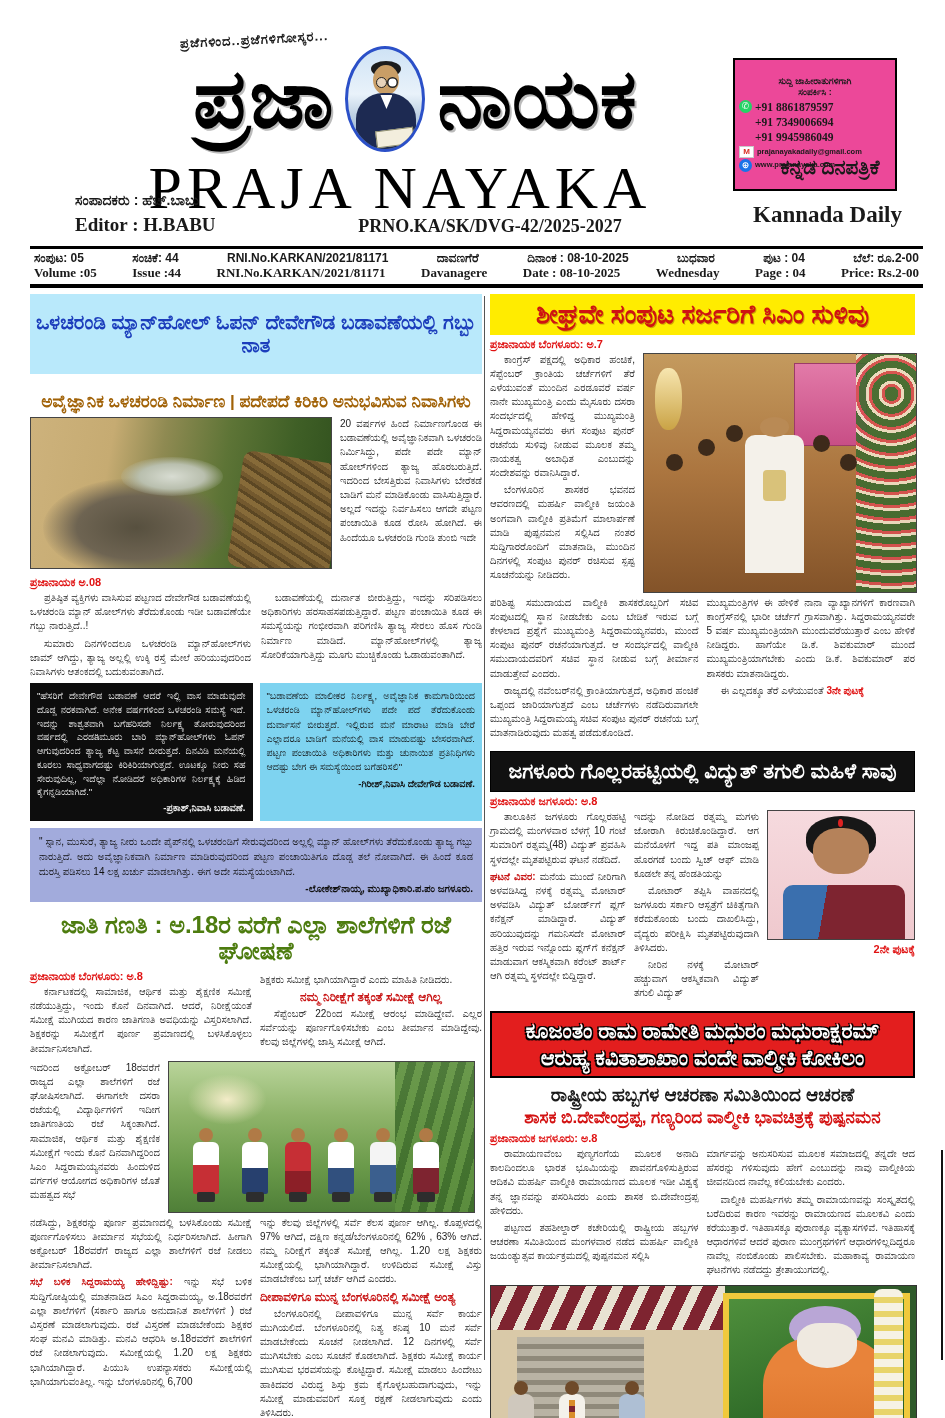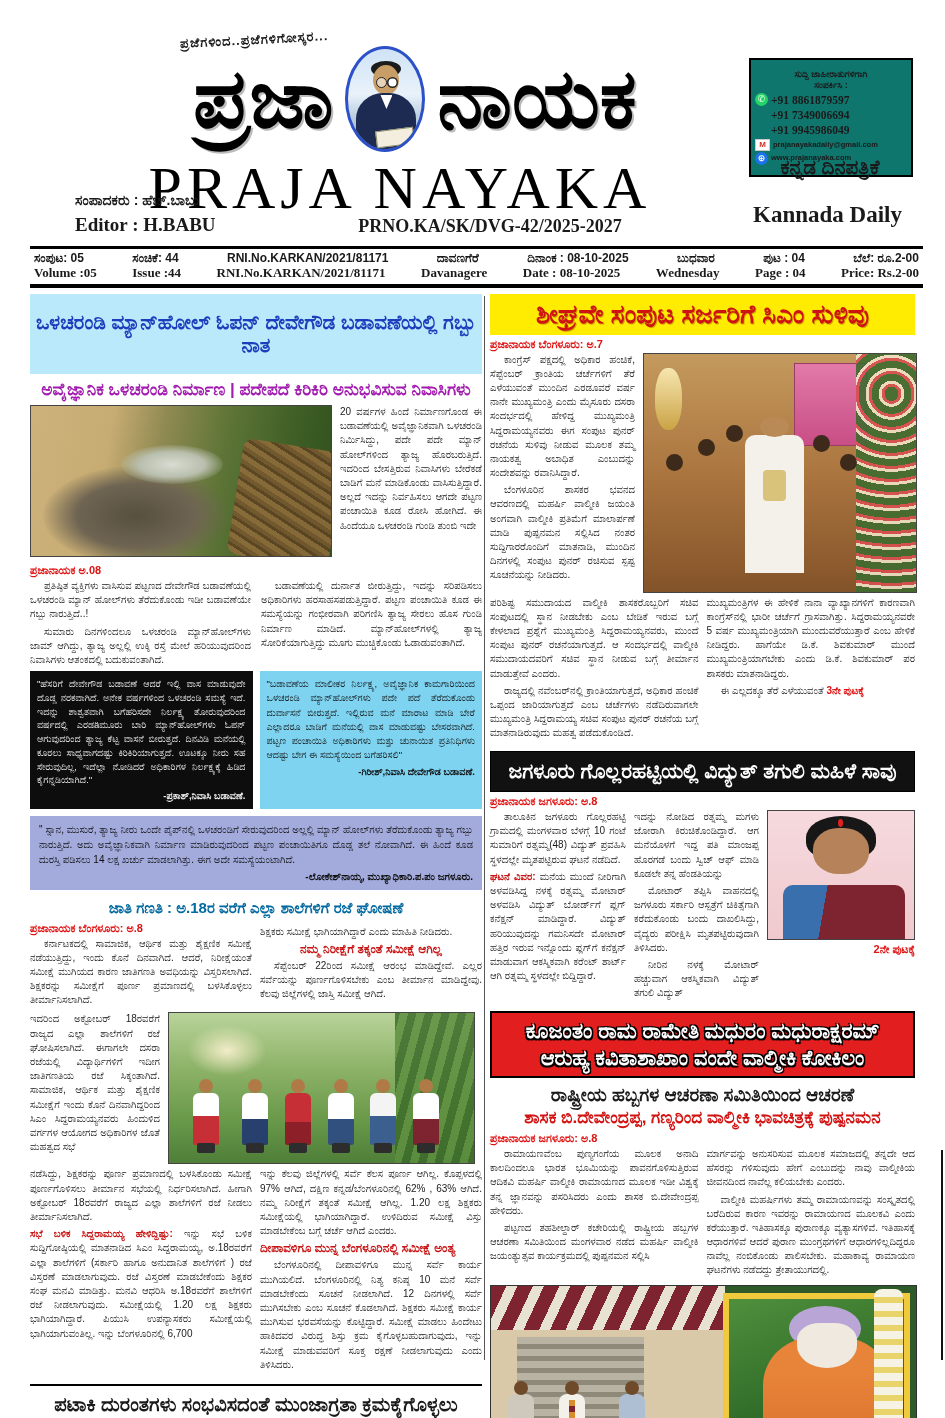--- a/index.html
+++ b/index.html
@@ -17,21 +17,21 @@
   .amb-hair{position:absolute;left:23px;top:12px;width:30px;height:16px;border-radius:50%;background:#1c1c1c;}
   .amb-head{position:absolute;left:25px;top:16px;width:26px;height:30px;border-radius:50%;background:#c99e66;}
   .amb-glasses{position:absolute;left:28px;top:28px;width:9px;height:9px;border:1.5px solid #222;border-radius:50%;box-shadow:11px 0 0 -1.5px #fff,11px 0 0 0 #222;background:rgba(255,255,255,.55);}
   .amb-body{position:absolute;left:8px;top:44px;width:60px;height:58px;border-radius:45% 45% 0 0;background:#1d2a52;}
   .amb-collar{position:absolute;left:32px;top:46px;width:12px;height:14px;background:#fff;clip-path:polygon(0 0,100% 0,50% 100%);}
   .amb-book{position:absolute;left:28px;top:80px;width:36px;height:15px;background:#f3eedd;border:1px solid #8a8a6a;transform:rotate(-7deg);}
   .title-en{position:absolute;left:20px;top:148px;width:700px;text-align:center;font-size:60px;font-weight:normal;letter-spacing:5px;color:#000;}
   .ed-kn{position:absolute;left:45px;top:186px;font-size:14px;font-weight:bold;}
   .ed-en{position:absolute;left:45px;top:208px;font-size:19px;font-weight:bold;}
   .prno{position:absolute;left:250px;top:210px;width:420px;text-align:center;font-size:18px;font-weight:bold;}
-  .contact{position:absolute;right:2px;top:52px;width:152px;border:2px solid #000;background:#0f766e;padding:9px 4px;font-size:9px;font-weight:bold;text-align:center;line-height:1.25;}
+  .contact{position:absolute;right:18px;top:52px;width:152px;border:2px solid #000;background:#ec4899;padding:16px 4px;font-size:9px;font-weight:bold;text-align:center;line-height:1.25;}
   .c-row{display:flex;align-items:center;justify-content:flex-start;gap:3px;margin:1px 0;text-align:left;}
   .phone{font-family:"Liberation Serif","DejaVu Serif",serif;font-size:11.5px;font-weight:bold;}
   .tiny{font-size:7.5px;font-weight:bold;}
   .wa{display:inline-block;width:13px;height:13px;border-radius:50%;background:#25d366;color:#fff;font-size:9px;line-height:13px;text-align:center;flex:0 0 auto;}
   .gm{display:inline-block;width:13px;height:10px;background:#fff;border:1px solid #c9c9c9;color:#d93025;font-size:8px;line-height:10px;text-align:center;font-weight:bold;flex:0 0 auto;}
   .gl{display:inline-block;width:13px;height:13px;border-radius:50%;background:#1a73e8;color:#fff;font-size:9px;line-height:13px;text-align:center;flex:0 0 auto;}
   .daily-kn{position:absolute;right:0;top:150px;width:170px;text-align:center;font-size:20px;font-weight:bold;}
   .daily-en{position:absolute;right:0;top:196px;width:175px;text-align:center;font-size:23px;font-weight:bold;}
 
   
@@ -49,35 +49,35 @@
   .p{font-size:10px;line-height:1.42;text-align:justify;margin:0 0 3px;text-indent:14px;}
   .p.noind{text-indent:0;}
   .dateline{color:#e01212;font-weight:bold;font-size:11px;margin:3px 0 2px;}
   .cont{color:#e01212;font-weight:bold;white-space:nowrap;}
   .rlead{color:#c81414;font-weight:bold;}
   .row{display:flex;gap:8px;}
   .sub{flex:1;min-width:0;}
 
   
   .h1cyan{background:#b9e9fb;color:#1c3ebc;font-weight:bold;font-size:20px;text-align:center;padding:17px 2px;line-height:1.15;}
-  .h1sub{color:#a21caf;font-weight:bold;font-size:17px;text-align:center;padding:6px 0 5px;}
+  .h1sub{color:#a16207;font-weight:bold;font-size:17px;text-align:center;padding:18px 0 5px;}
   .ph1{float:left;width:300px;height:150px;border:1px solid #444;margin:0 8px 4px 0;position:relative;overflow:hidden;
        background:linear-gradient(100deg,#cdb27c 0%,#c6ab72 26%,#8f8a52 42%,#5d7436 62%,#3f5f26 82%,#2f4f1d 100%);}
   .d-puddle{position:absolute;left:4%;bottom:-6%;width:62%;height:66%;border-radius:50%;background:radial-gradient(ellipse at center,#57503f 0%,#6e6452 45%,rgba(110,100,82,0) 72%);}
   .d-foam{position:absolute;left:30%;top:26%;width:34%;height:26%;border-radius:50%;background:radial-gradient(ellipse at center,#d8dcd2 0%,#b9bfae 45%,rgba(185,191,174,0) 75%);}
   .d-debris{position:absolute;right:-2%;bottom:-4%;width:34%;height:78%;border-radius:10px;transform:rotate(9deg);opacity:.9;
             background:repeating-linear-gradient(24deg,#77572e 0 4px,#8d6b3a 4px 9px,#5d4322 9px 12px);}
   .qrow{display:flex;gap:7px;margin-top:4px;}
   .qblack{flex:1;background:#0d0d0d;color:#f2f2f2;font-size:9.5px;line-height:1.45;text-align:justify;padding:6px 7px;}
   .qcyan{flex:1;background:#7ed3f0;color:#101010;font-size:9.5px;line-height:1.5;text-align:justify;padding:6px 7px;}
   .qlav{background:#a2abdc;color:#101010;font-size:10px;line-height:1.5;text-align:justify;padding:6px 9px;margin-top:7px;}
   .qattr{display:block;text-align:right;font-weight:bold;font-style:normal;margin-top:2px;}
 
   
-  .h5{font-size:15px;font-weight:bold;text-align:center;color:#0369a1;margin:10px 4px 2px;line-height:1.1;}
+  .h5{font-size:24px;font-weight:bold;text-align:center;color:#4d7c0f;margin:10px 4px 2px;line-height:1.1;}
   .ph5{width:305px;height:150px;border:1px solid #444;position:relative;overflow:hidden;flex:0 0 auto;
        background:linear-gradient(180deg,#b9d49a 0%,#8fb46a 35%,#6a9a4a 70%,#4f7f38 100%);}
   .k-sun{position:absolute;left:6%;top:8%;width:26%;height:34%;border-radius:50%;background:radial-gradient(ellipse,#f3ecc8 0%,rgba(243,236,200,0) 70%);}
   .k-leaf{position:absolute;right:-4%;top:-8%;width:30%;height:120%;background:repeating-linear-gradient(105deg,#3c6b2a 0 8px,#5d8f3f 8px 16px);opacity:.85;border-radius:12px;}
   .kid{position:absolute;bottom:12%;width:26px;height:52px;border-radius:6px 6px 2px 2px;}
   .kid::before{content:"";position:absolute;left:6px;top:-14px;width:14px;height:14px;border-radius:50%;background:#b07a46;}
   .kid::after{content:"";position:absolute;left:4px;bottom:-8px;width:18px;height:10px;background:#2d2d2d;border-radius:2px;}
   .k1{left:8%;background:linear-gradient(180deg,#fff 45%,#c62f35 45%);}
   .k2{left:24%;background:linear-gradient(180deg,#fff 50%,#27406e 50%);}
   .k3{left:38%;background:linear-gradient(180deg,#c62f35 55%,#8c1f27 55%);}

